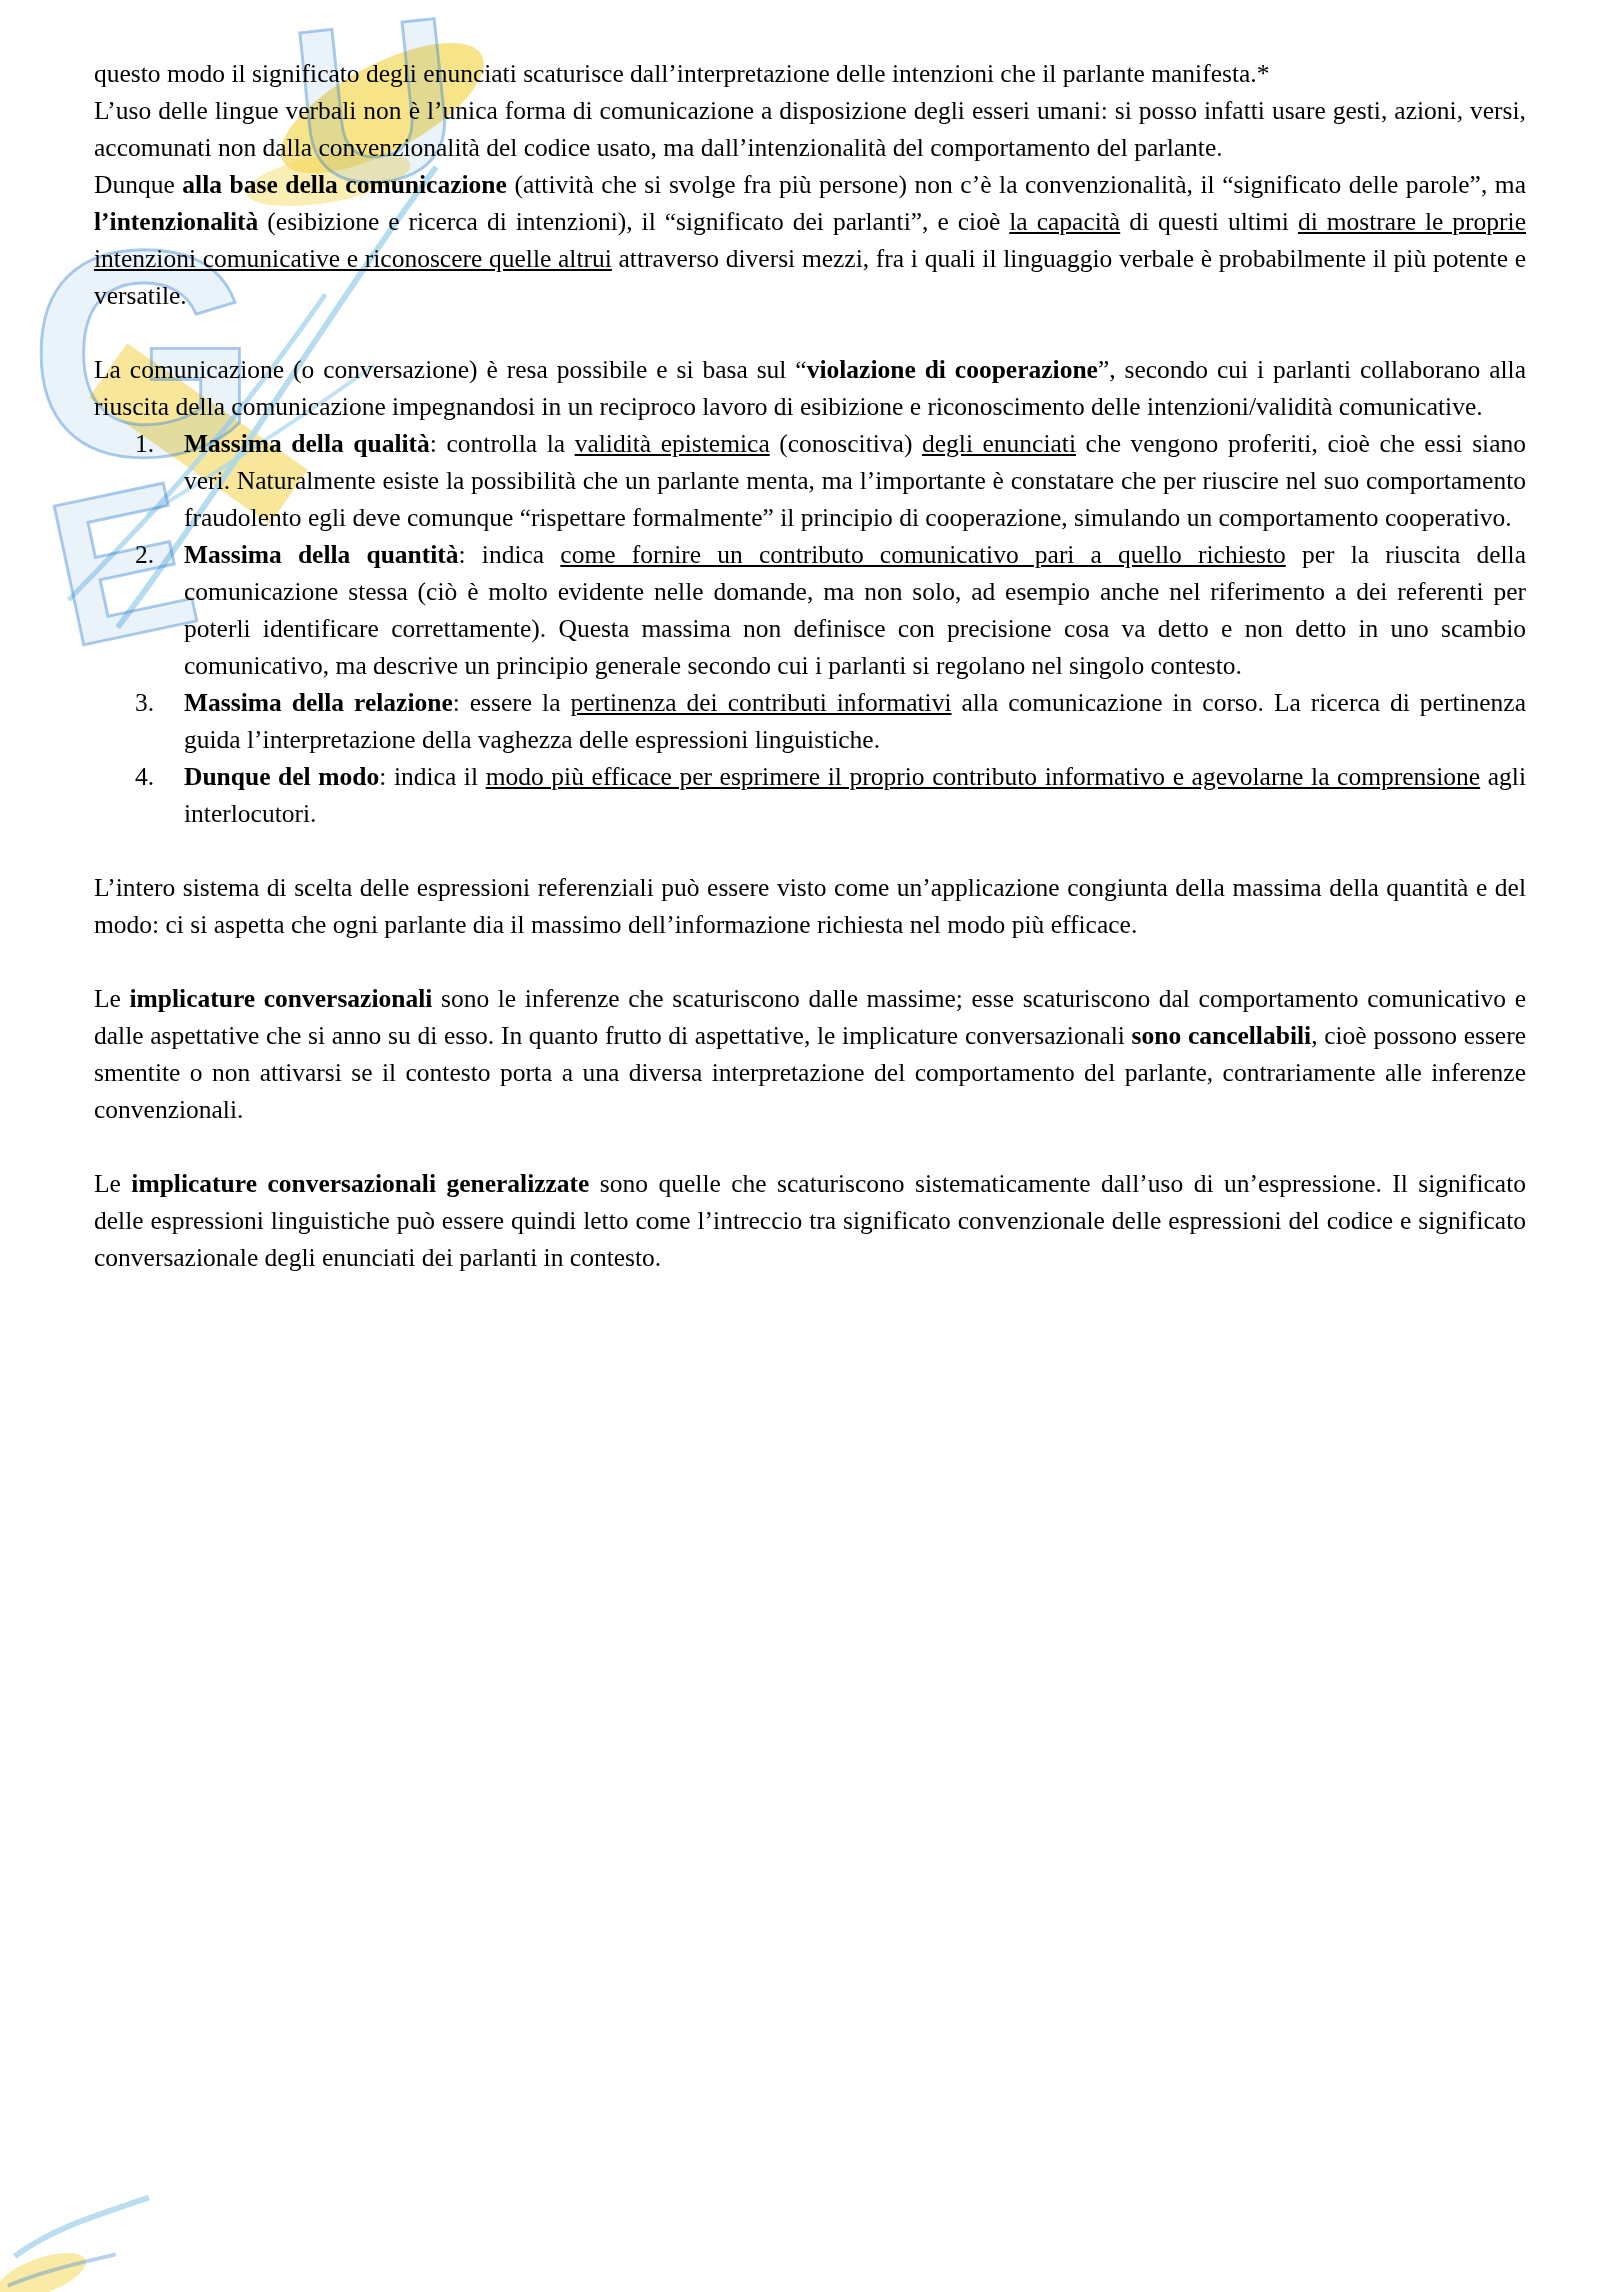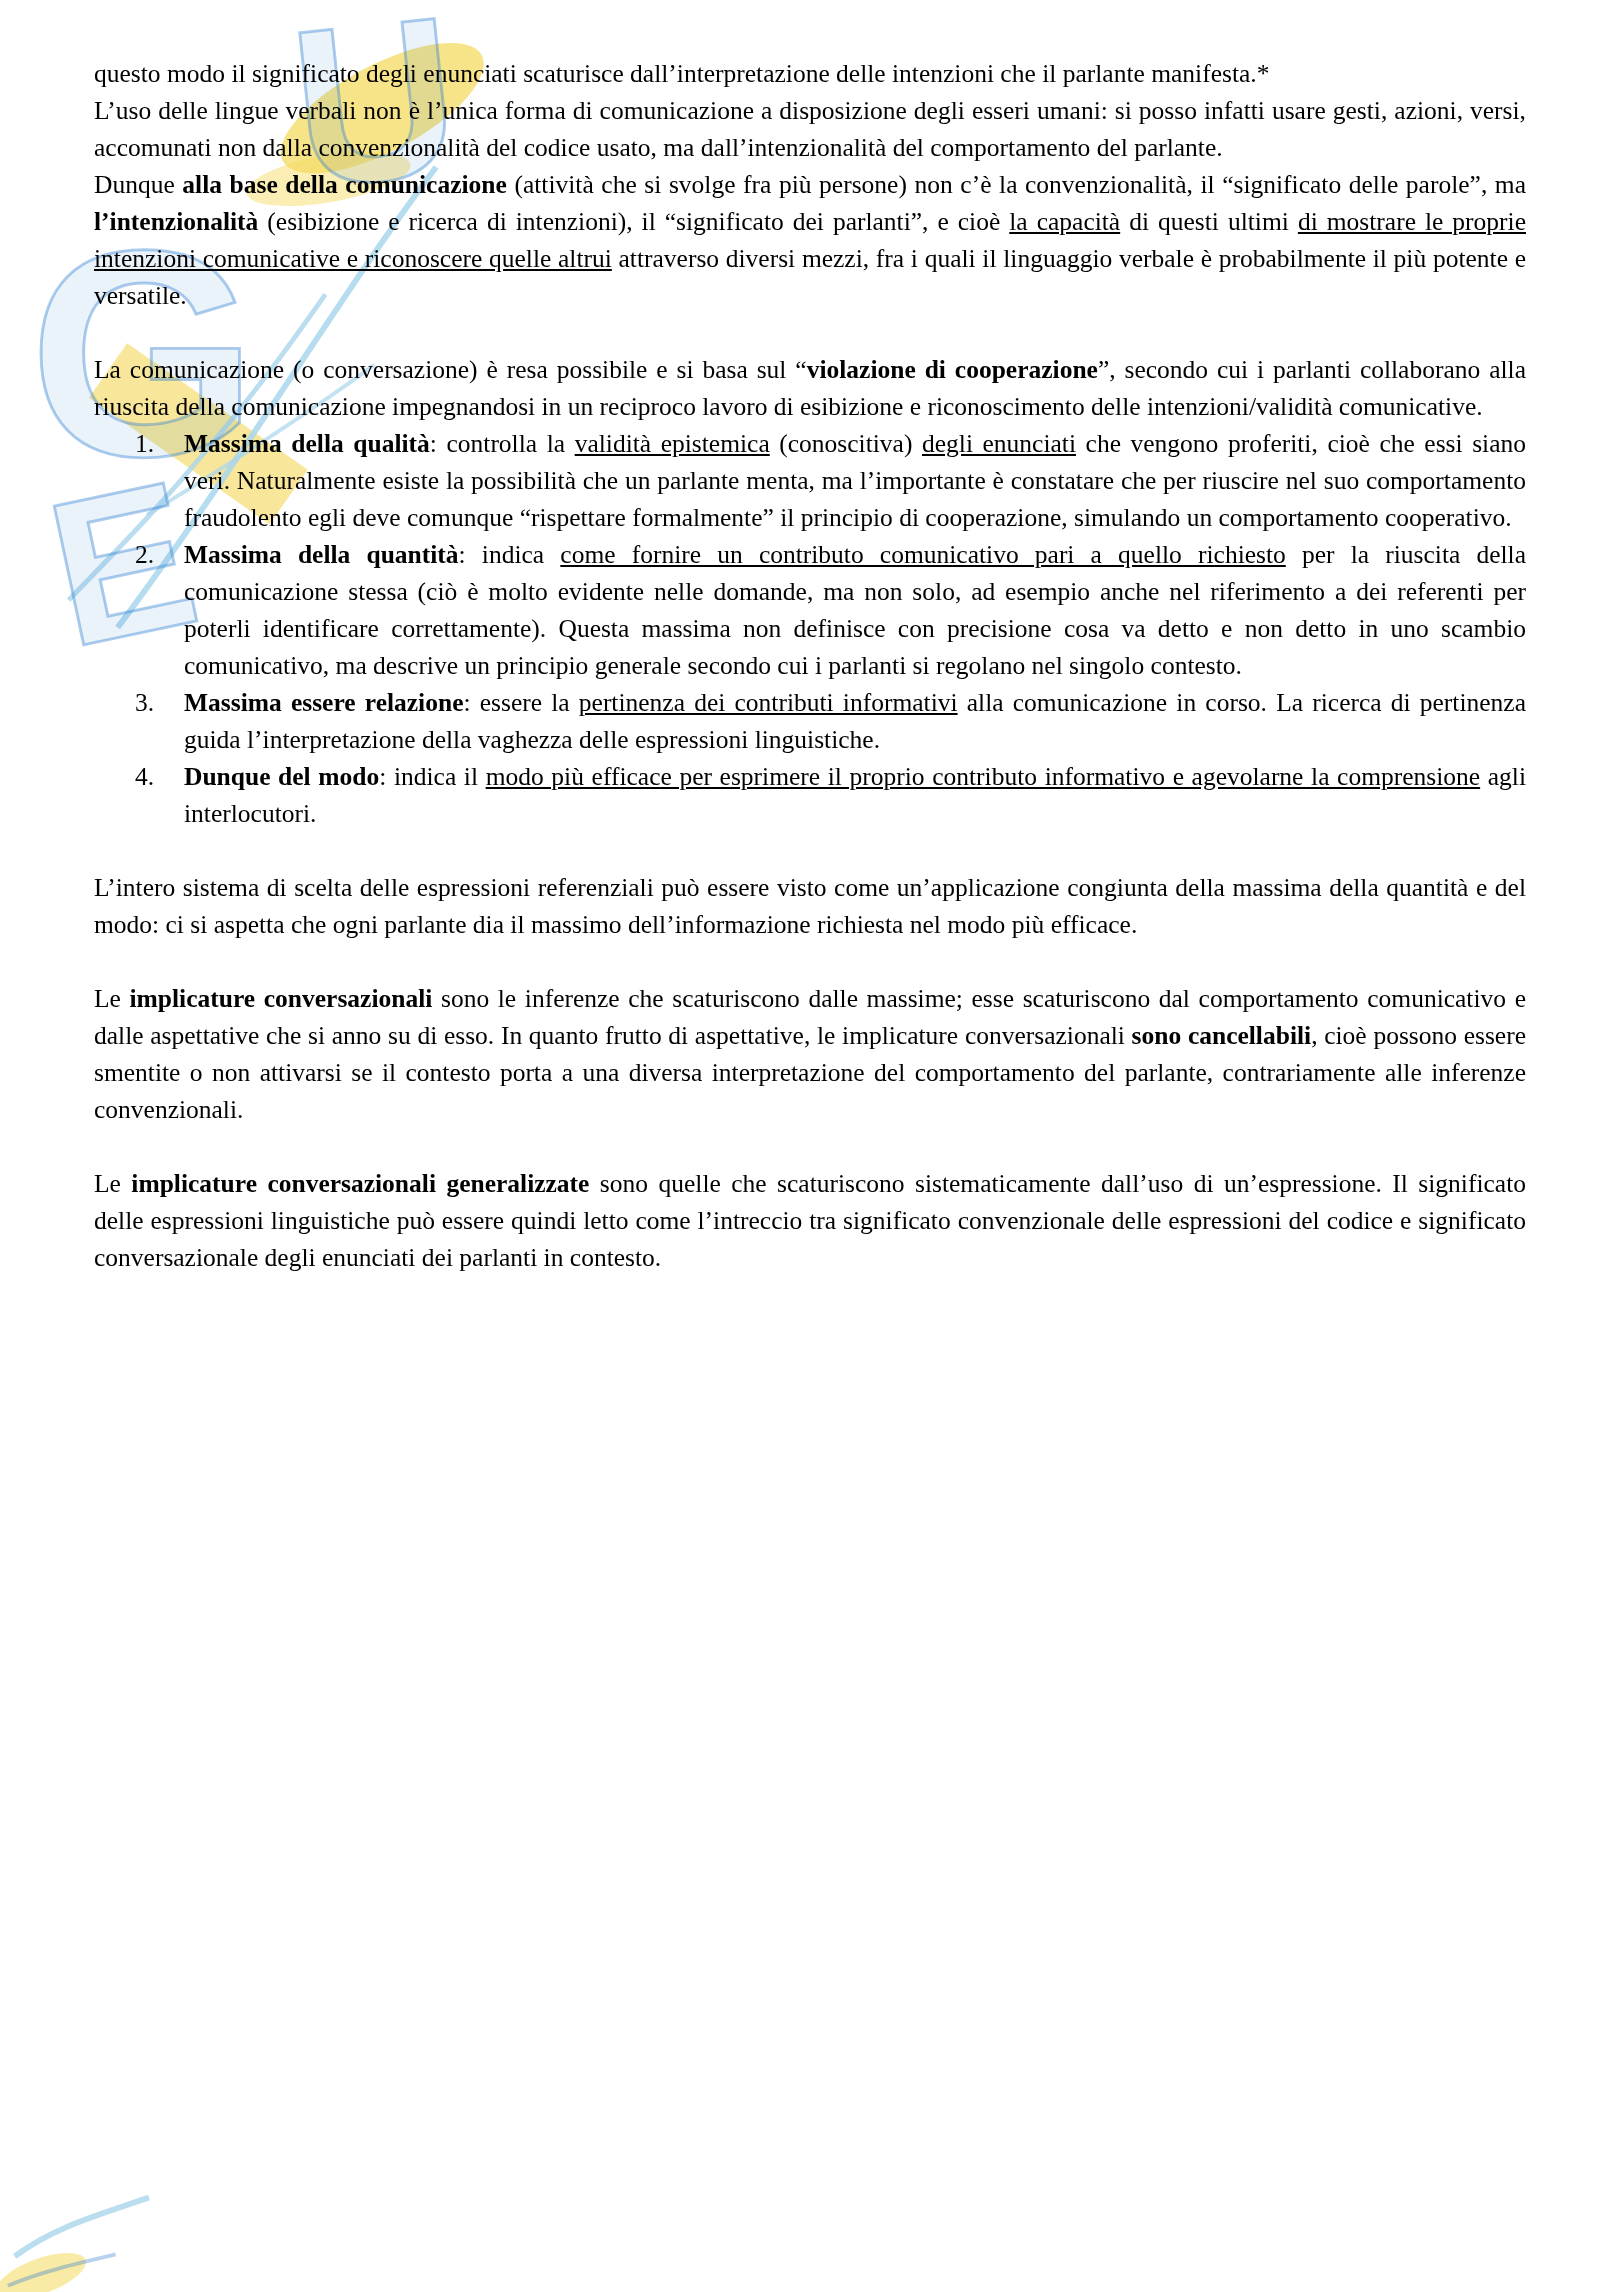--- a/index.html
+++ b/index.html
@@ -72,21 +72,21 @@
 
   <div class="content" id="doc-content">
       <p><span>questo modo il significato degli enunciati scaturisce dall’interpretazione delle intenzioni che il parlante manifesta.*</span></p>
       <p><span>L’uso delle lingue verbali non è l’unica forma di comunicazione a disposizione degli esseri umani: si posso infatti usare gesti, azioni, versi, accomunati non dalla convenzionalità del codice usato, ma dall’intenzionalità del comportamento del parlante.</span></p>
       <p><span>Dunque </span><span class="b">alla base della comunicazione</span><span> (attività che si svolge fra più persone) non c’è la convenzionalità, il “significato delle parole”, ma </span><span class="b">l’intenzionalità</span><span> (esibizione e ricerca di intenzioni), il “significato dei parlanti”, e cioè </span><span class="u">la capacità</span><span> di questi ultimi </span><span class="u">di mostrare le proprie intenzioni comunicative e riconoscere quelle altrui</span><span> attraverso diversi mezzi, fra i quali il linguaggio verbale è probabilmente il più potente e versatile.</span></p>
       <div class="spacer"></div>
       <p><span>La comunicazione (o conversazione) è resa possibile e si basa sul “</span><span class="b">violazione di cooperazione</span><span>”, secondo cui i parlanti collaborano alla riuscita della comunicazione impegnandosi in un reciproco lavoro di esibizione e riconoscimento delle intenzioni/validità comunicative.</span></p>
       <div>
         <div class="list-item"><span class="num">1.</span><span class="b">Massima della qualità</span><span>: controlla la </span><span class="u">validità epistemica</span><span> (conoscitiva) </span><span class="u">degli enunciati</span><span> che vengono proferiti, cioè che essi siano veri. Naturalmente esiste la possibilità che un parlante menta, ma l’importante è constatare che per riuscire nel suo comportamento fraudolento egli deve comunque “rispettare formalmente” il principio di cooperazione, simulando un comportamento cooperativo.</span></div>
         <div class="list-item"><span class="num">2.</span><span class="b">Massima della quantità</span><span>: indica </span><span class="u">come fornire un contributo comunicativo pari a quello richiesto</span><span> per la riuscita della comunicazione stessa (ciò è molto evidente nelle domande, ma non solo, ad esempio anche nel riferimento a dei referenti per poterli identificare correttamente). Questa massima non definisce con precisione cosa va detto e non detto in uno scambio comunicativo, ma descrive un principio generale secondo cui i parlanti si regolano nel singolo contesto.</span></div>
-        <div class="list-item"><span class="num">3.</span><span class="b">Massima essere relazione</span><span>: essere la </span><span class="u">pertinenza dei contributi informativi</span><span> alla comunicazione in corso. La ricerca di pertinenza guida l’interpretazione della vaghezza delle espressioni linguistiche.</span></div>
+        <div class="list-item"><span class="num">3.</span><span class="b">Massima della relazione</span><span>: essere la </span><span class="u">pertinenza dei contributi informativi</span><span> alla comunicazione in corso. La ricerca di pertinenza guida l’interpretazione della vaghezza delle espressioni linguistiche.</span></div>
         <div class="list-item"><span class="num">4.</span><span class="b">Dunque del modo</span><span>: indica il </span><span class="u">modo più efficace per esprimere il proprio contributo informativo e agevolarne la comprensione</span><span> agli interlocutori.</span></div>
       </div>
       <div class="spacer"></div>
       <p><span>L’intero sistema di scelta delle espressioni referenziali può essere visto come un’applicazione congiunta della massima della quantità e del modo: ci si aspetta che ogni parlante dia il massimo dell’informazione richiesta nel modo più efficace.</span></p>
       <div class="spacer"></div>
       <p><span>Le </span><span class="b">implicature conversazionali</span><span> sono le inferenze che scaturiscono dalle massime; esse scaturiscono dal comportamento comunicativo e dalle aspettative che si anno su di esso. In quanto frutto di aspettative, le implicature conversazionali </span><span class="b">sono cancellabili</span><span>, cioè possono essere smentite o non attivarsi se il contesto porta a una diversa interpretazione del comportamento del parlante, contrariamente alle inferenze convenzionali.</span></p>
       <div class="spacer"></div>
       <p><span>Le </span><span class="b">implicature conversazionali generalizzate</span><span> sono quelle che scaturiscono sistematicamente dall’uso di un’espressione. Il significato delle espressioni linguistiche può essere quindi letto come l’intreccio tra significato convenzionale delle espressioni del codice e significato conversazionale degli enunciati dei parlanti in contesto.</span></p>
     </div>
 

